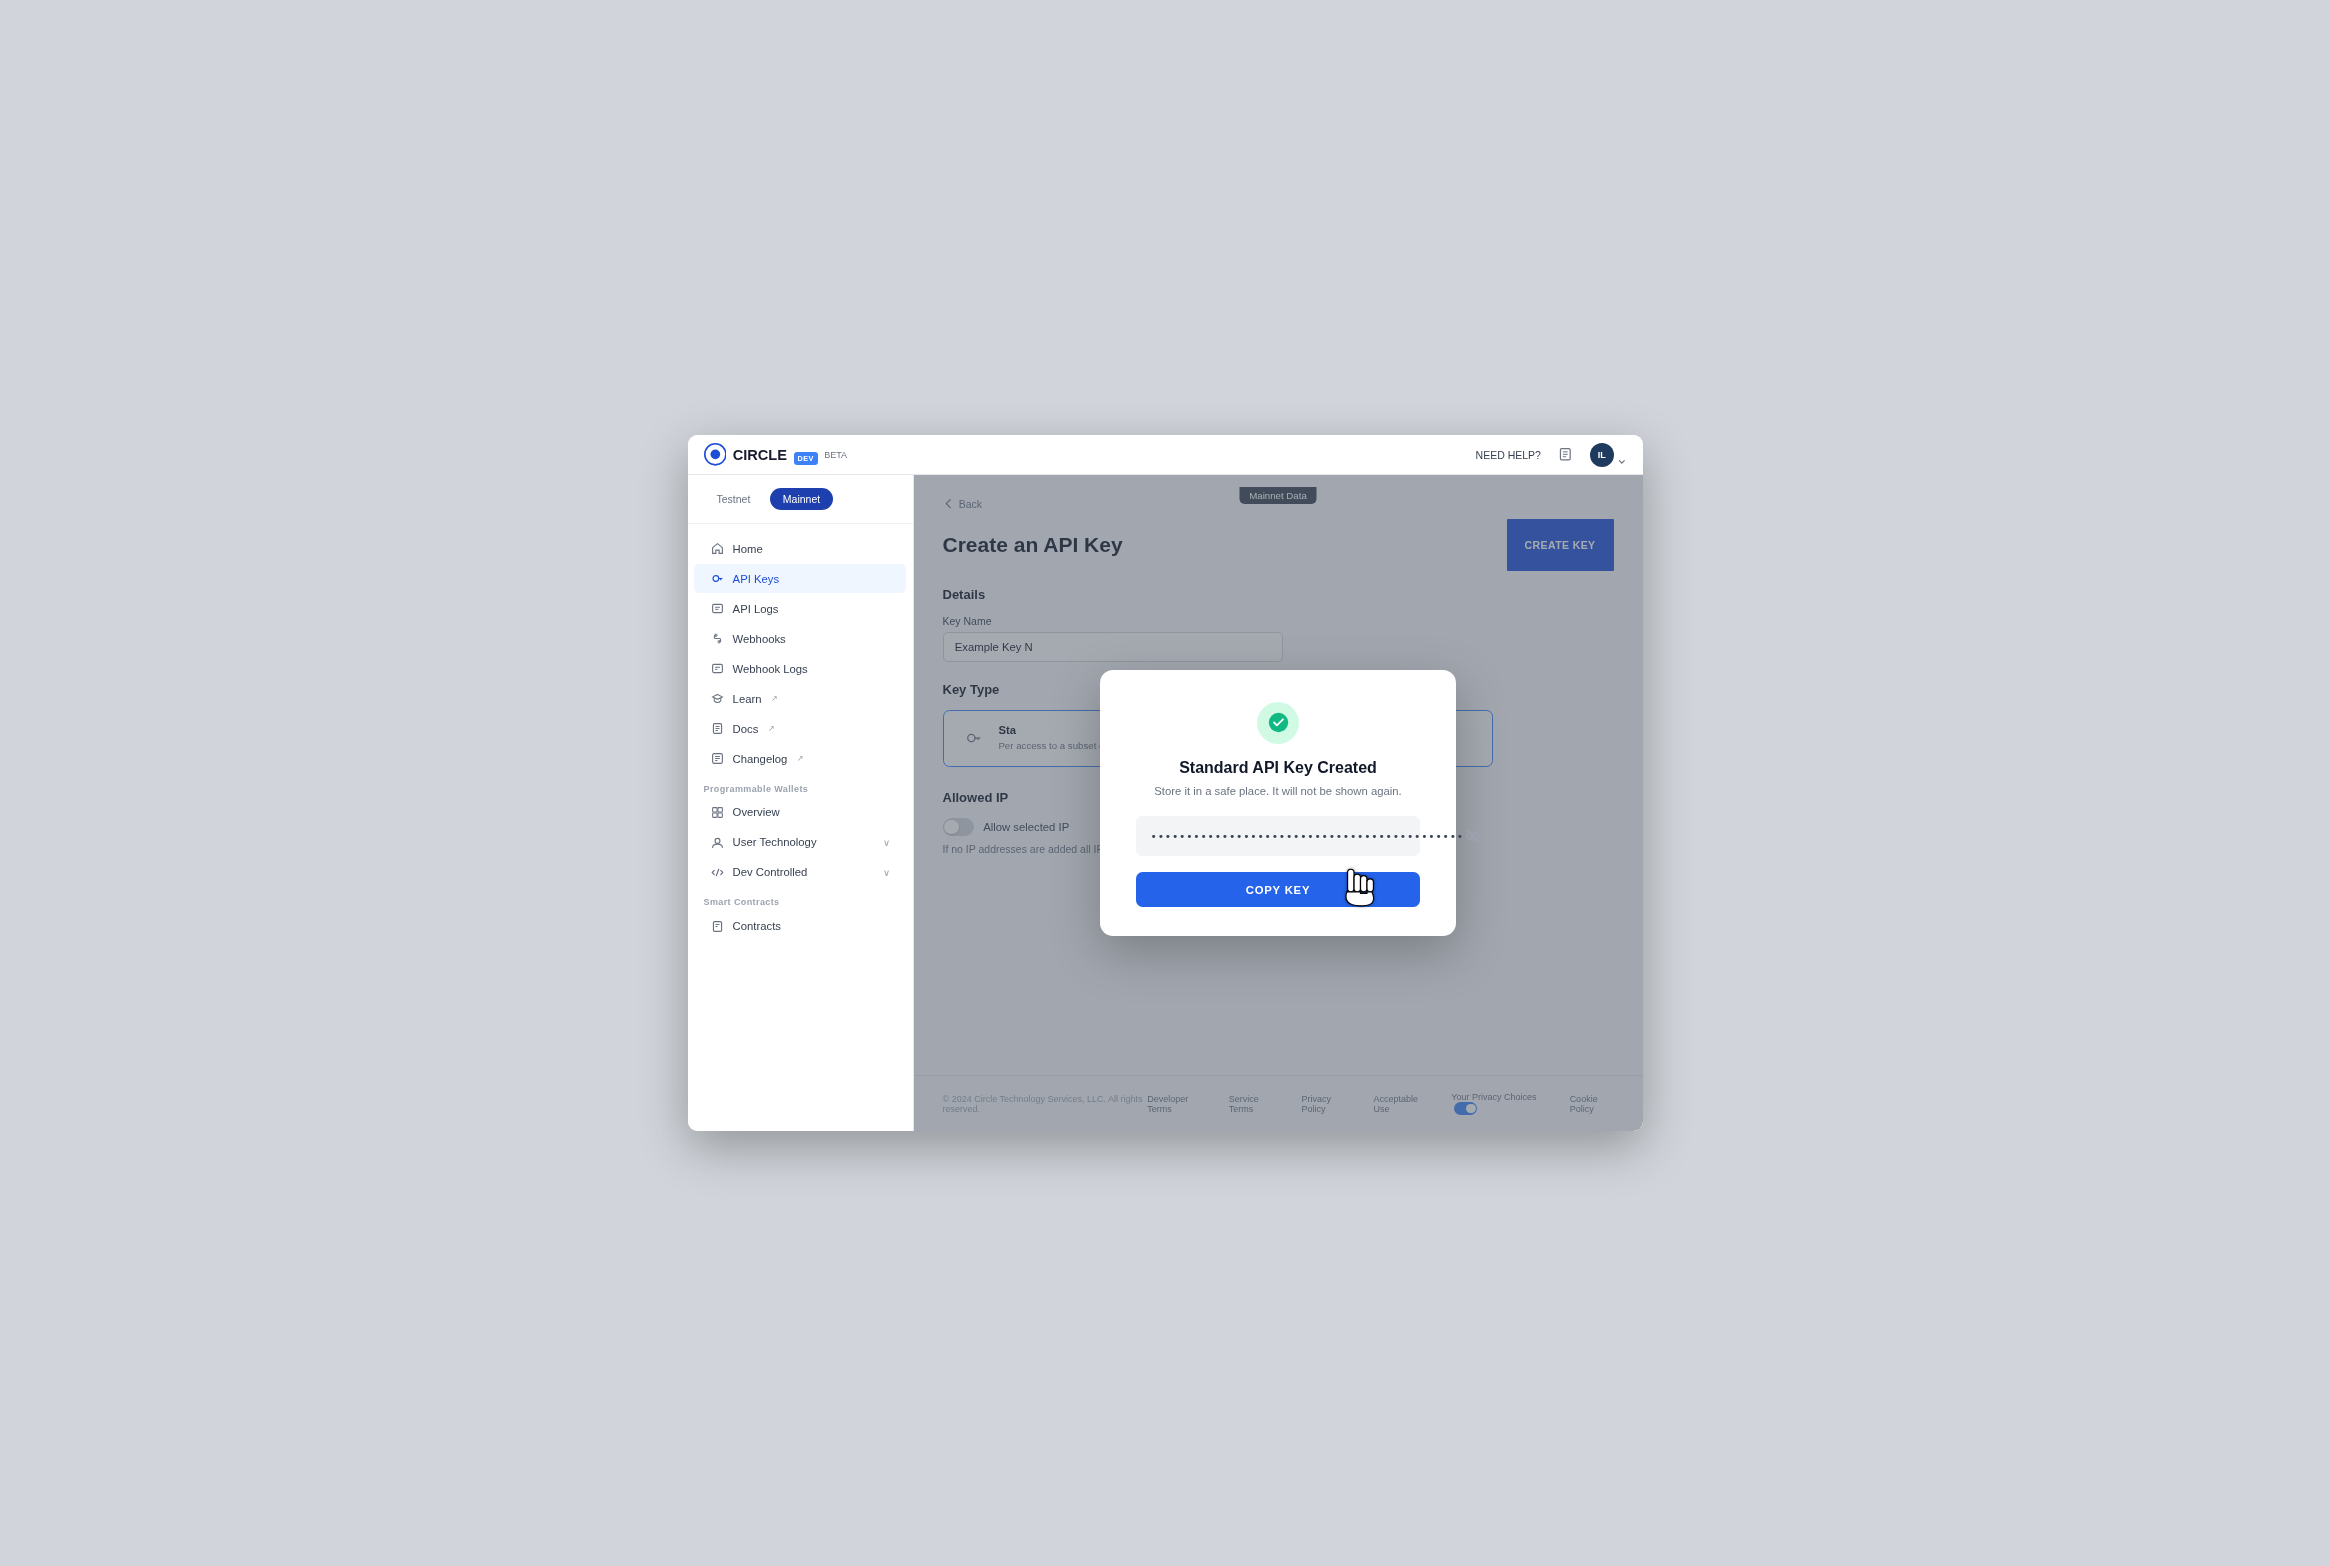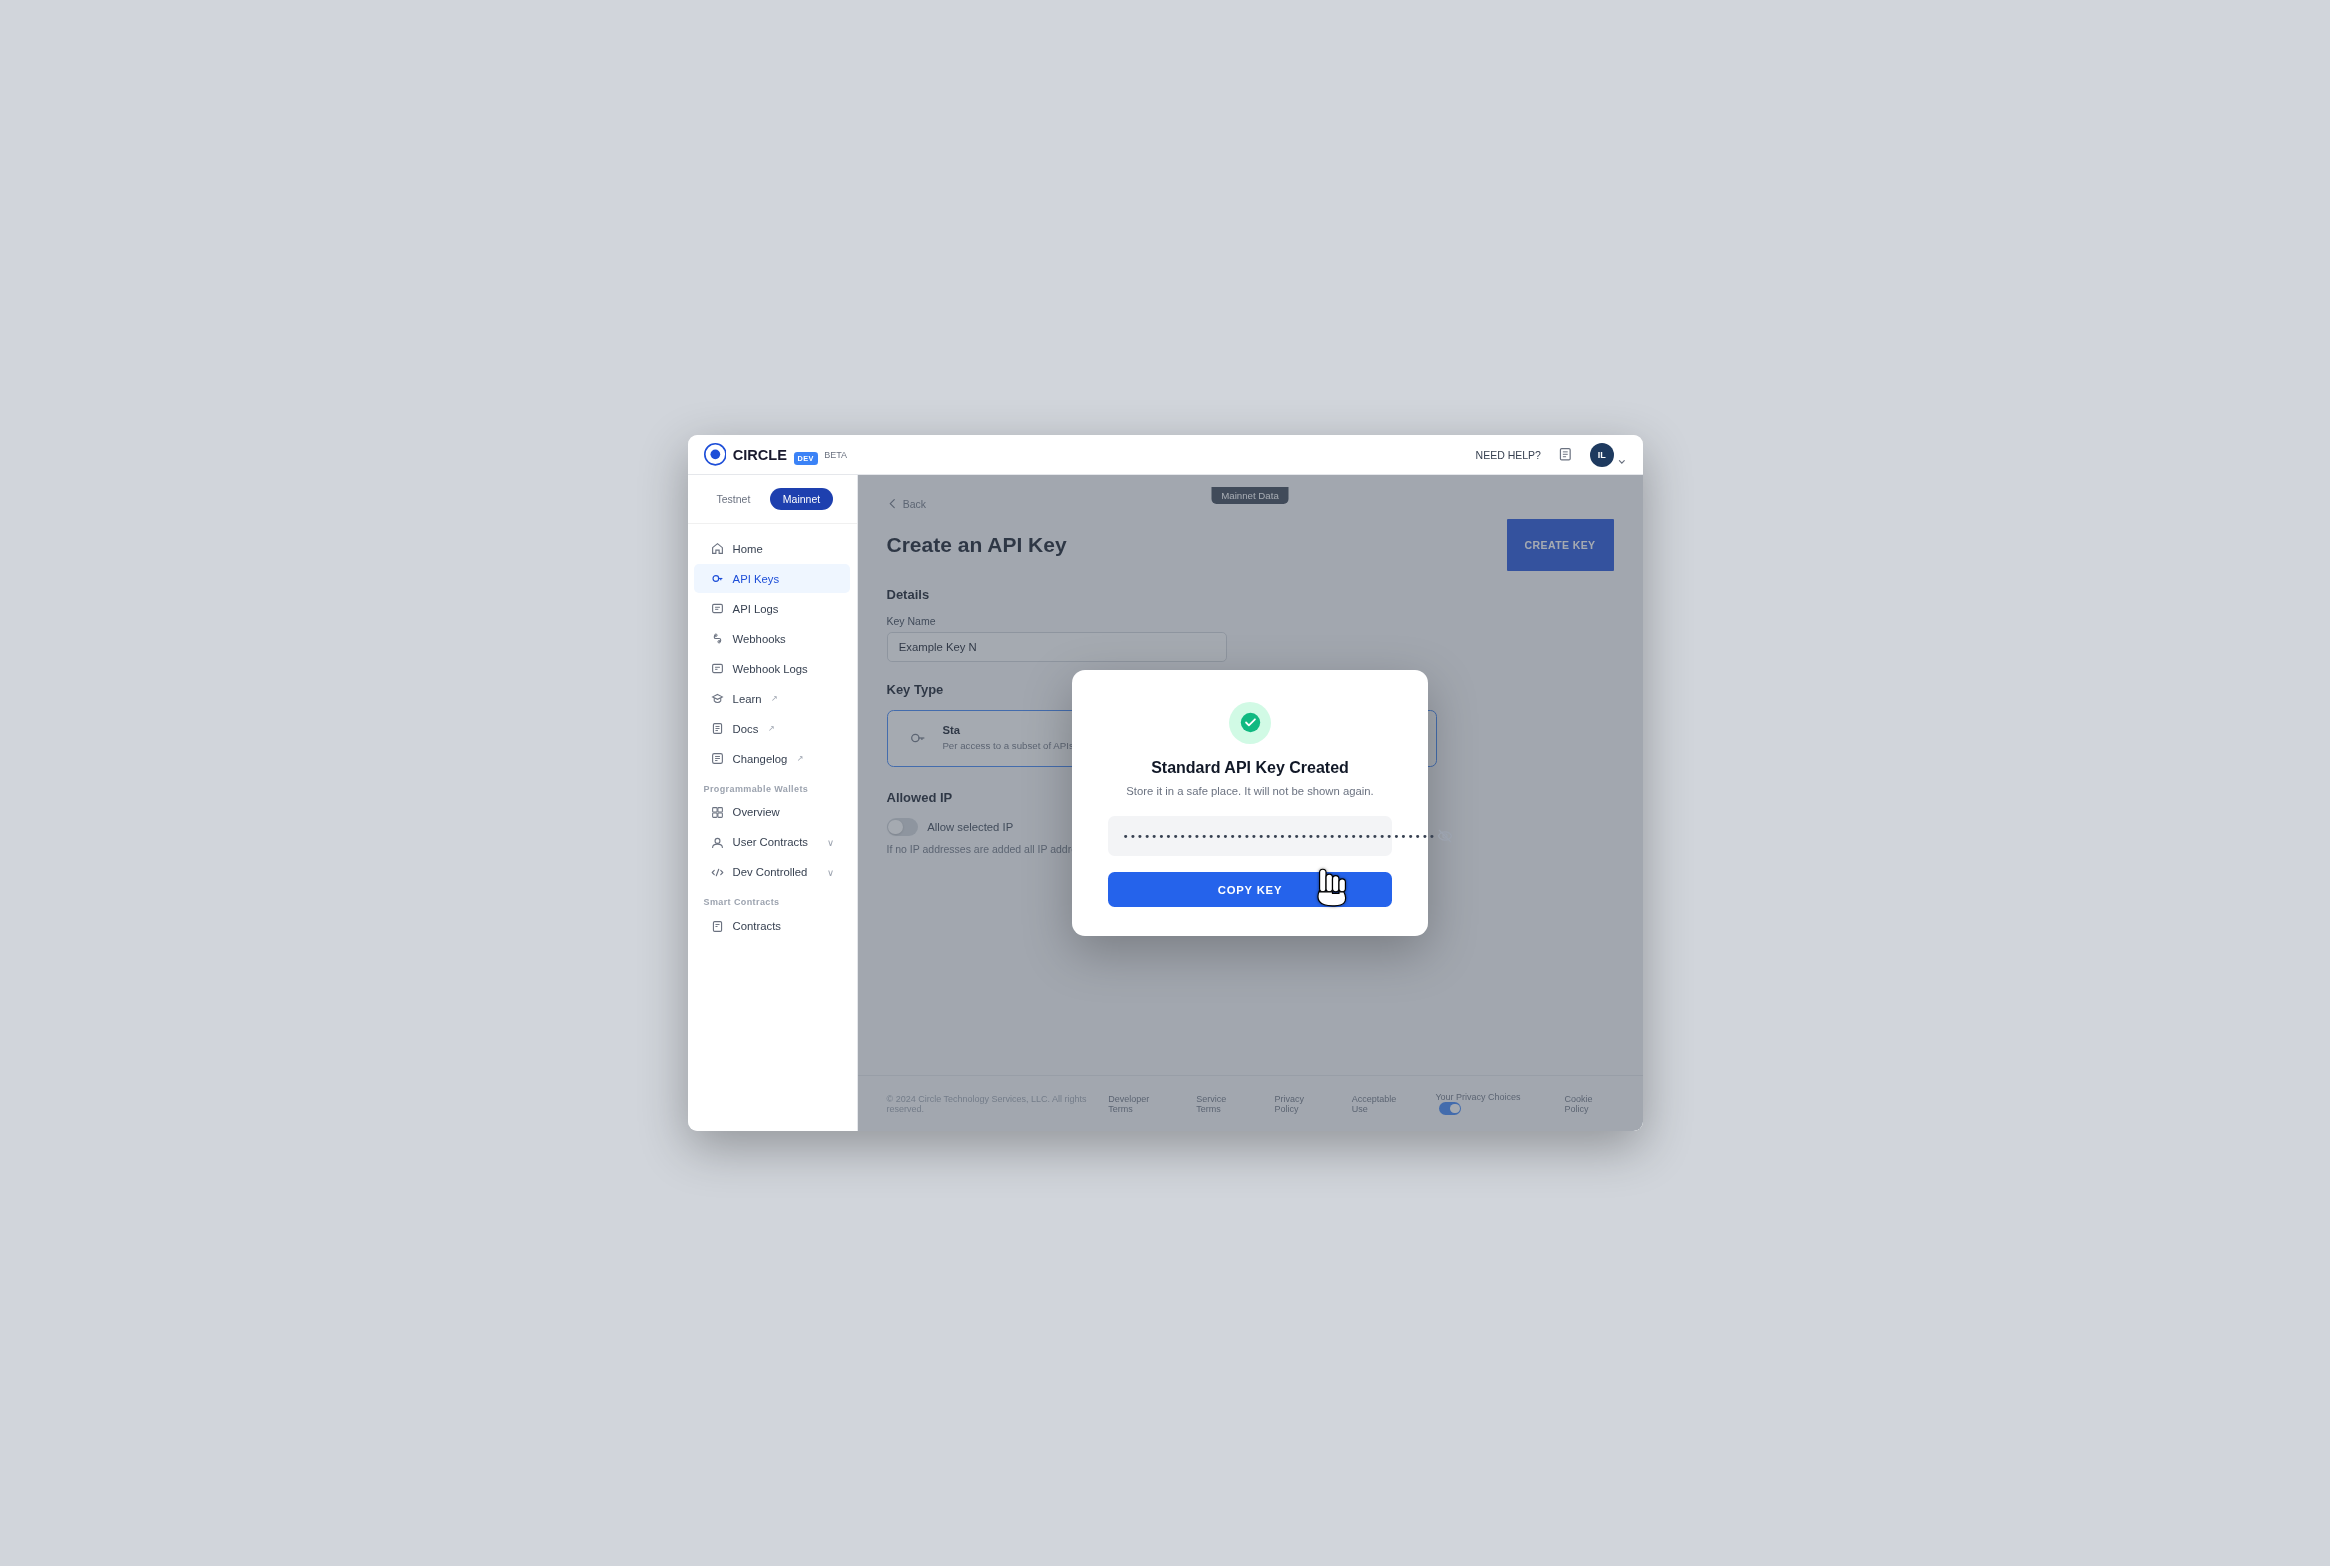--- a/index.html
+++ b/index.html
@@ -98,21 +98,21 @@
       gap: 3.2px;
       cursor: pointer;
     }
     
     .main-layout {
       display: flex;
       flex: 1;
     }
     
     .sidebar {
-      width: 170px;
+      width: 226px;
       background: #ffffff;
       border-right: 0.8px solid #e5e7eb;
       display: flex;
       flex-direction: column;
       padding: 0;
       min-height: 647px;
     }
     .network-switcher {
       display: flex;
       align-items: center;
@@ -621,21 +621,21 @@
           </div>
           <span>Overview</span>
         </div>
         <div class="sidebar-item">
           <div class="sidebar-item-icon">
             <svg width="13" height="13" viewBox="0 0 16 16" fill="none">
               <circle cx="8" cy="6" r="3" stroke="#6b7280" stroke-width="1.4" fill="none"></circle>
               <path d="M2 14C2 11.5 4.5 10 8 10C11.5 10 14 11.5 14 14" stroke="#6b7280" stroke-width="1.4" fill="none" stroke-linecap="round"></path>
             </svg>
           </div>
-          <span>User Contracts</span>
+          <span>User Technology</span>
           <span class="sidebar-item-arrow">∨</span>
         </div>
         <div class="sidebar-item">
           <div class="sidebar-item-icon">
             <svg width="13" height="13" viewBox="0 0 16 16" fill="none">
               <polyline points="4,5.5 1.5,8 4,10.5" stroke="#6b7280" stroke-width="1.4" fill="none" stroke-linecap="round" stroke-linejoin="round"></polyline>
               <polyline points="12,5.5 14.5,8 12,10.5" stroke="#6b7280" stroke-width="1.4" fill="none" stroke-linecap="round" stroke-linejoin="round"></polyline>
               <line x1="9.5" y1="4" x2="6.5" y2="12" stroke="#6b7280" stroke-width="1.4" stroke-linecap="round"></line>
             </svg>
           </div>

